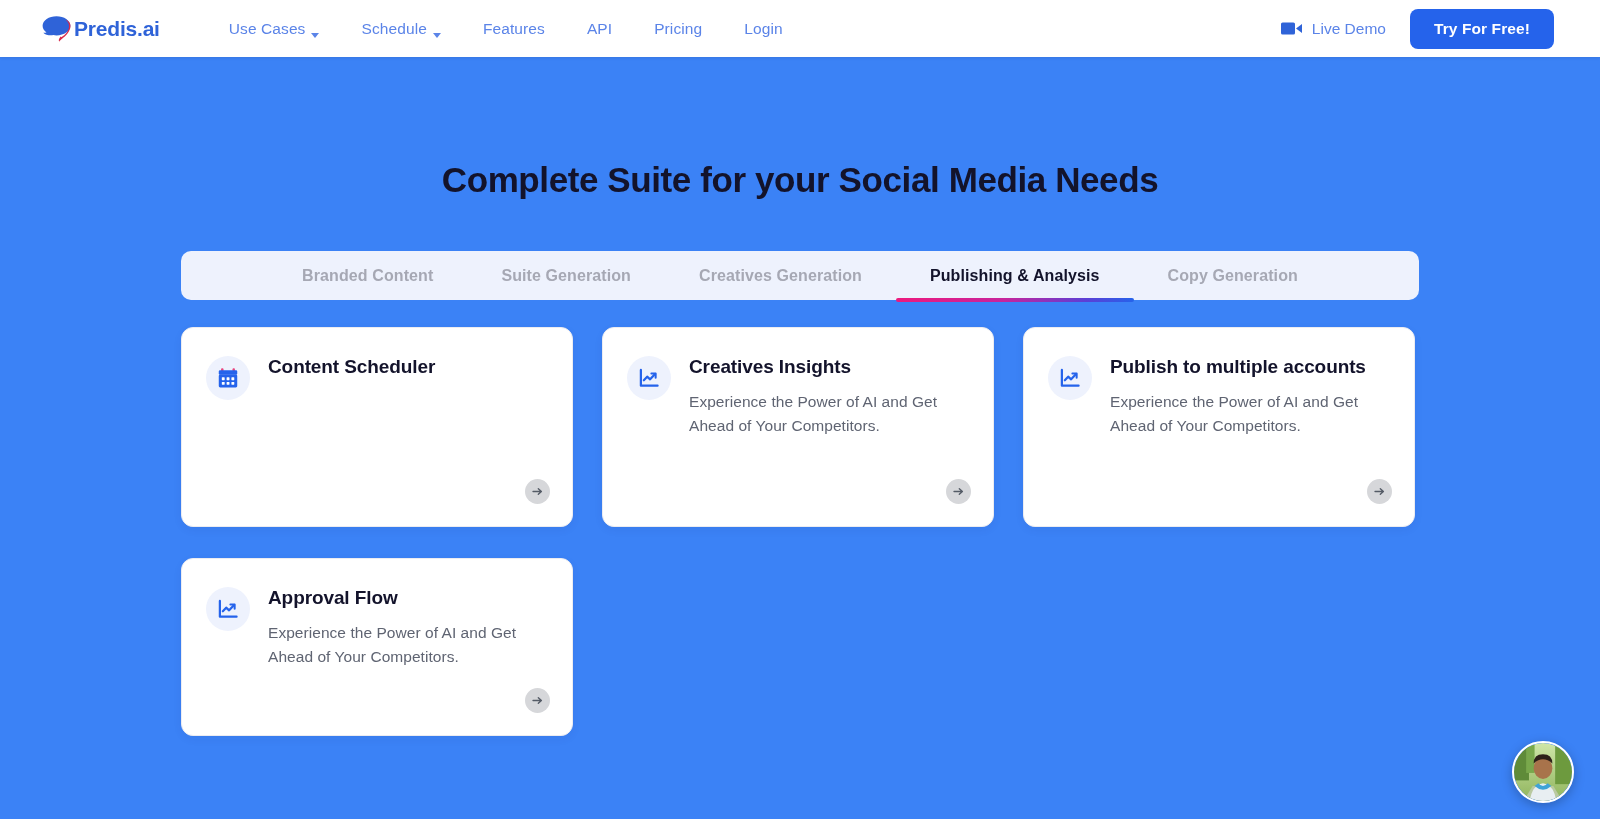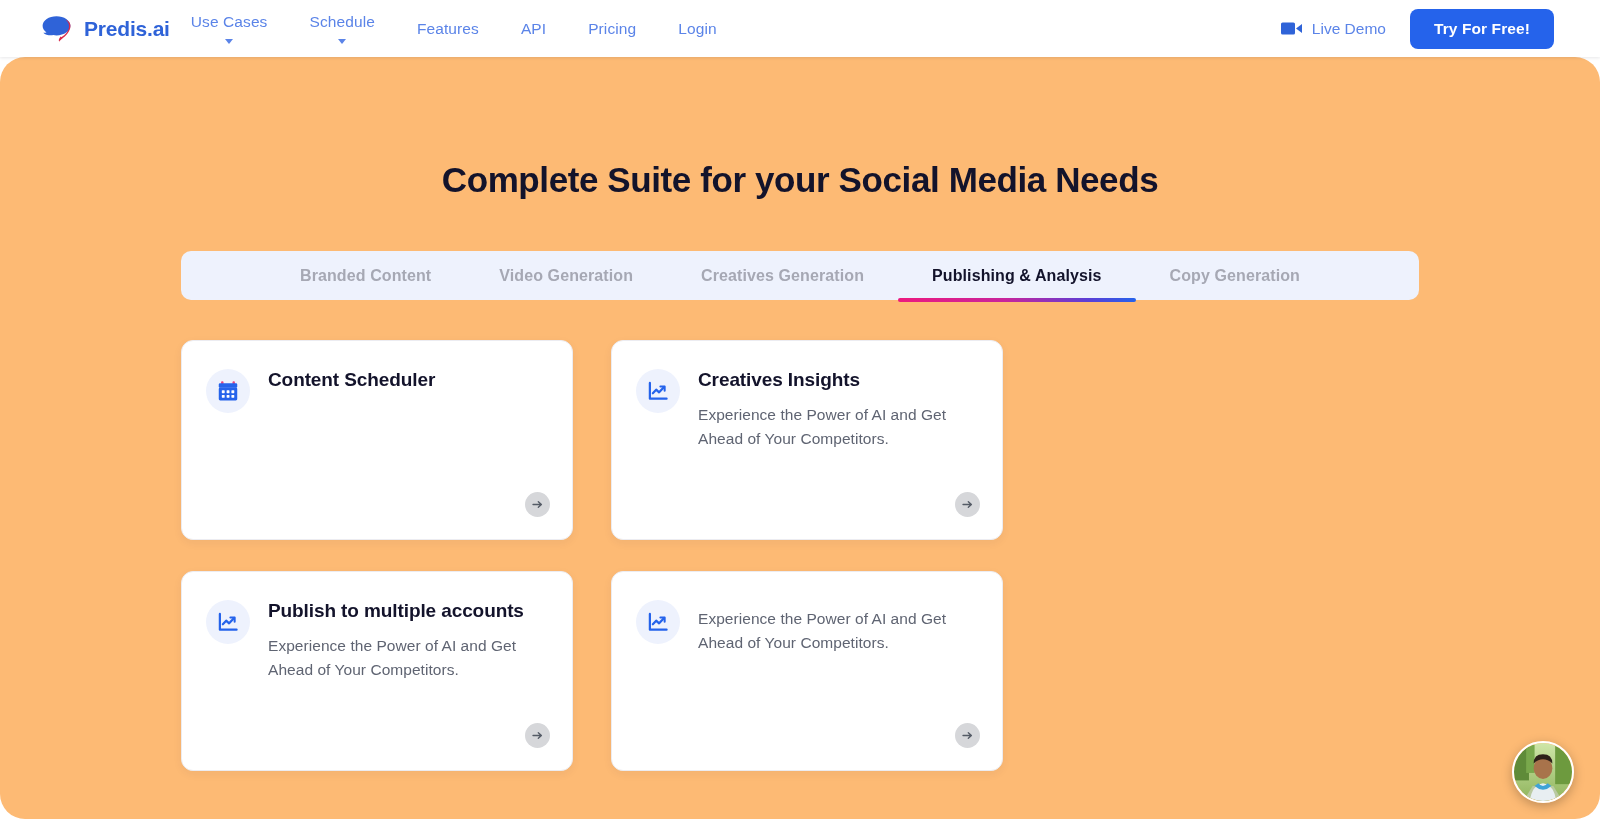--- a/index.html
+++ b/index.html
@@ -25,21 +25,21 @@
     display: flex;
     align-items: center;
     padding: 0 46px 0 40px;
     box-shadow: 0 1px 3px rgba(20,20,40,0.10);
     z-index: 20;
   }
 
   .brand {
     display: flex;
     align-items: center;
-    gap: 10px;
+    margin-right: 48px;
     cursor: pointer;
   }
   .brand-logo { width: 34px; height: 30px; display: block; flex: none; }
   .brand-name {
     font-size: 21px;
     font-weight: 700;
     letter-spacing: -0.2px;
     color: #2f63d8;
     white-space: nowrap;
   }
@@ -49,24 +49,23 @@
     align-items: center;
     gap: 0;
   }
   .nav-link {
     font-size: 15.5px;
     color: #5b84e8;
     padding: 6px 21px;
     white-space: nowrap;
     cursor: pointer;
     display: flex;
-    align-items: center;
+    align-items: flex-end;
     gap: 6px;
     letter-spacing: 0.1px;
-    flex-direction: column;
   }
   .caret {
     width: 0; height: 0;
     border-left: 4.5px solid transparent;
     border-right: 4.5px solid transparent;
     border-top: 5px solid #5b84e8;
     display: inline-block;
     margin-top: 2px;
   }
 
@@ -101,22 +100,21 @@
     cursor: pointer;
     font-family: inherit;
     white-space: nowrap;
     letter-spacing: 0.1px;
   }
 
   
   .page {
     position: relative;
     height: 762px;
-    background: #fdba74;
-    border-radius: 25px;
+    background: #3b82f6;
   }
 
   .section-title {
     text-align: center;
     font-size: 35px;
     font-weight: 700;
     color: #13132b;
     letter-spacing: -0.4px;
     padding-top: 103px;
   }
@@ -152,24 +150,24 @@
     position: absolute;
     left: 0; right: 0; bottom: -2px;
     height: 4px;
     border-radius: 2px;
     background: linear-gradient(90deg, #ec1a7e 0%, #c8249c 45%, #5b3fd6 80%, #2563eb 100%);
   }
 
   
   .cards-area {
     width: 1238px;
-    margin: 40px auto 0;
+    margin: 27px auto 0;
     display: flex;
     flex-wrap: wrap;
-    gap: 31px 38px;
+    gap: 31px 29px;
   }
 
   .card {
     width: 392px;
     background: #ffffff;
     border: 1px solid #ececf1;
     border-radius: 12px;
     box-shadow: 0 3px 10px rgba(30,35,70,0.055);
     padding: 26px 24px 14px 24px;
     display: flex;
@@ -289,21 +287,21 @@
     <button class="cta-button">Try For Free!</button>
   </div>
 </div>
 
 <div class="page">
 
   <h1 class="section-title">Complete Suite for your Social Media Needs</h1>
 
   <div class="tabs-wrap">
     <div class="tab">Branded Content</div>
-    <div class="tab">Video Generation</div>
+    <div class="tab">Suite Generation</div>
     <div class="tab">Creatives Generation</div>
     <div class="tab active">Publishing &amp; Analysis</div>
     <div class="tab">Copy Generation</div>
   </div>
 
   <div class="cards-area">
 
     <div class="card tall">
       <div class="card-icon">
         <svg viewBox="0 0 26 26" width="24" height="24" aria-hidden="true">
@@ -369,20 +367,21 @@
 
     <div class="card short">
       <div class="card-icon">
         <svg viewBox="0 0 26 26" width="24" height="24" aria-hidden="true">
           <path d="M4.2 4.2 V21.3 H22.3" stroke="#2563eb" stroke-width="2.4" fill="none" stroke-linecap="round" stroke-linejoin="round"></path>
           <path d="M7.4 15.4 L11 11.6 L14.2 14.4 L19.6 8.6" stroke="#2563eb" stroke-width="2.4" fill="none" stroke-linecap="round" stroke-linejoin="round"></path>
           <path d="M15.6 8.2 H20.2 V12.8" stroke="#2563eb" stroke-width="2.2" fill="none" stroke-linecap="round" stroke-linejoin="round"></path>
         </svg>
       </div>
       <div class="card-body">
+        <div class="card-title">Approval Flow</div>
         <div class="card-desc">Experience the Power of AI and Get Ahead of Your Competitors.</div>
       </div>
       <div class="card-arrow">
         <svg viewBox="0 0 16 16" width="13" height="13" aria-hidden="true">
           <path d="M2.5 8 H12.5 M9 4.5 L12.8 8 L9 11.5" stroke="#545b66" stroke-width="1.7" fill="none" stroke-linecap="round" stroke-linejoin="round"></path>
         </svg>
       </div>
     </div>
 
   </div>

